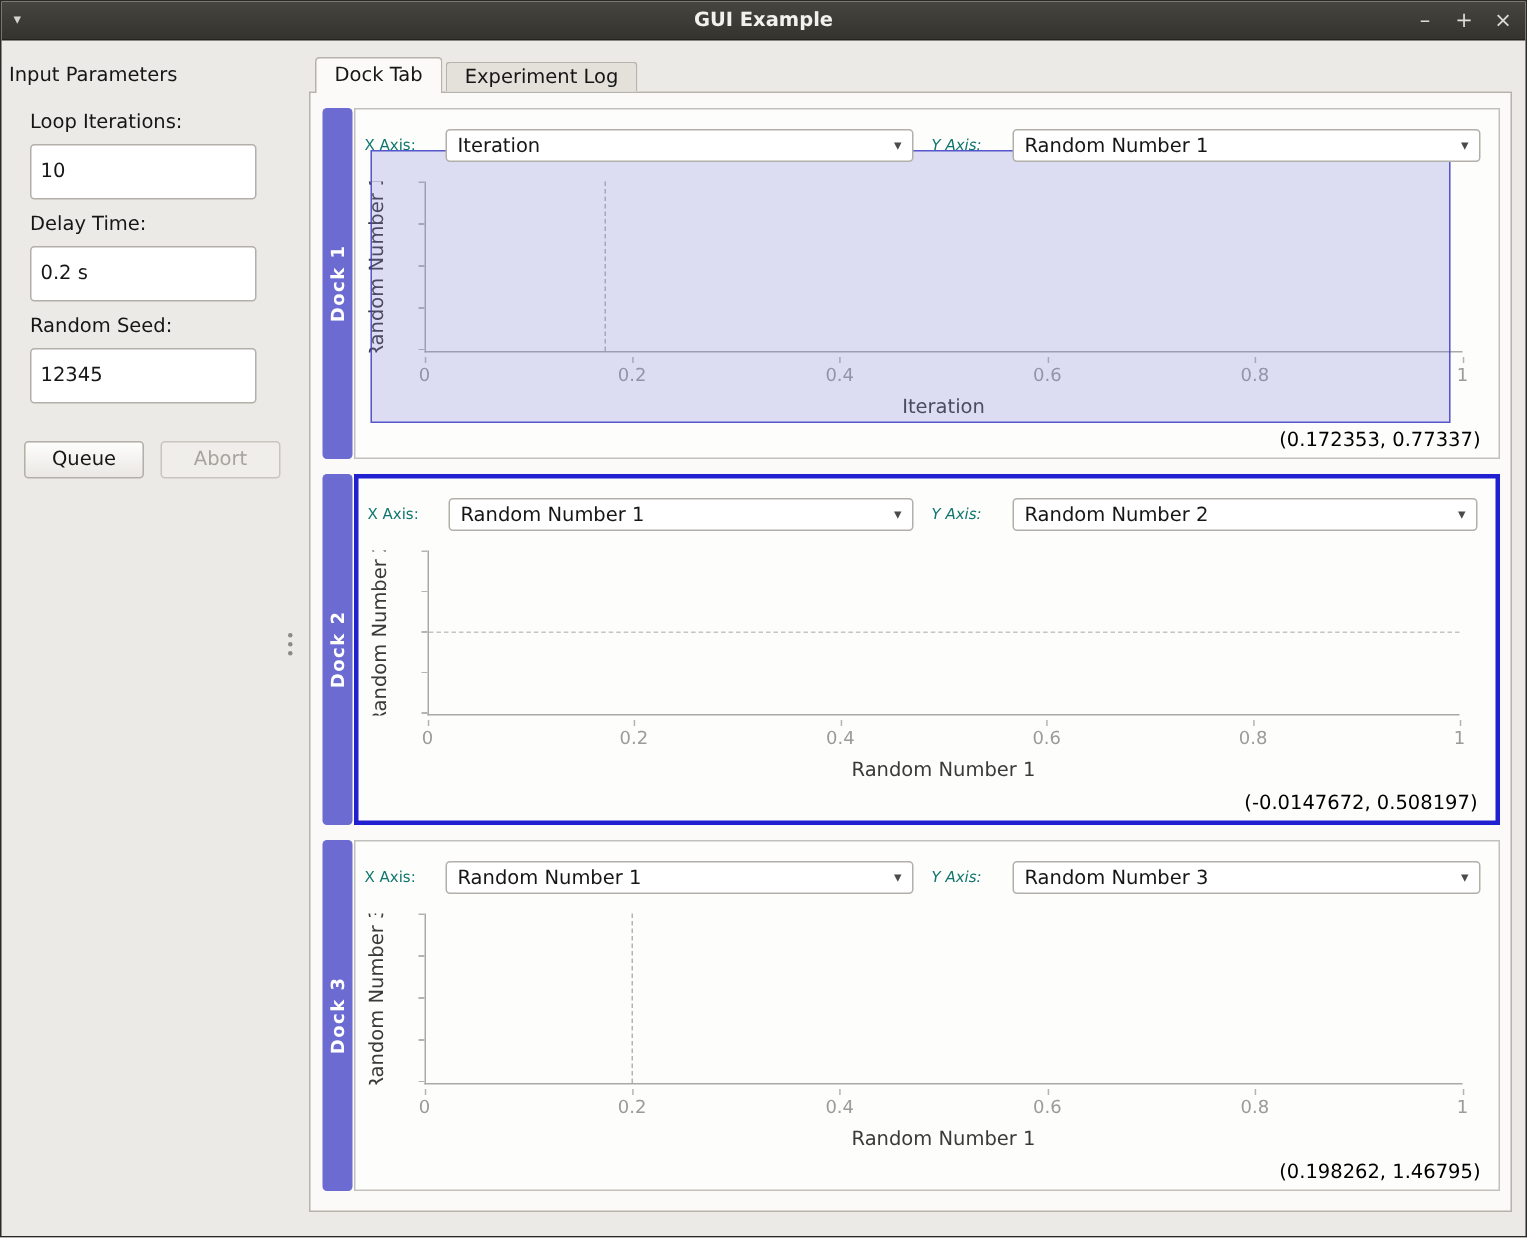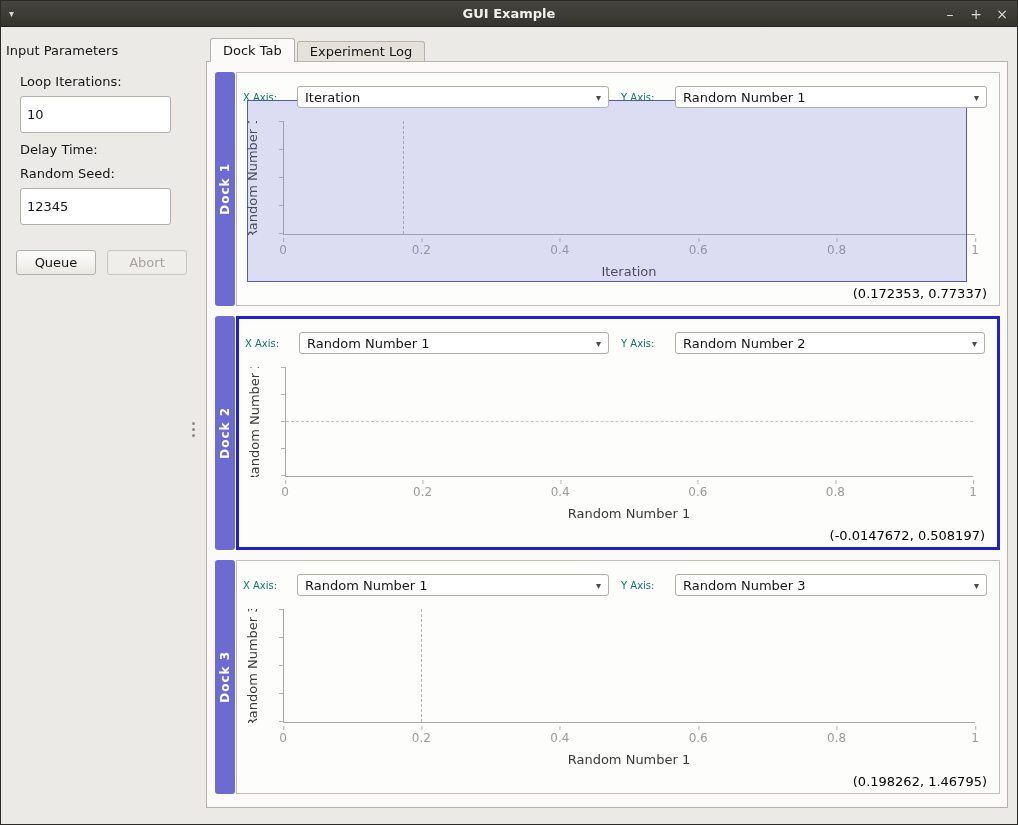--- a/index.html
+++ b/index.html
@@ -69,21 +69,21 @@
     width:20px; flex:none; background:#6b6bd2; border-radius:3px; margin-right:1px;
     color:#fff; font-size:12px; font-weight:bold;
     display:flex; align-items:center; justify-content:center; cursor:default;
   }
   .dock-titlebar span { writing-mode:vertical-rl; transform:rotate(180deg); letter-spacing:1px; }
   .dock-content { flex:1; position:relative; background:#fdfdfc; border:1px solid #c2c0bb; min-width:0; }
   .dock.drop-target .dock-content { border:3px solid #2020d0; }
 
   .combo-row { position:absolute; z-index:3; top:12px; left:6px; right:12px; height:24px; display:flex; align-items:center; }
   .axis-lb { flex:none; width:54px; font-size:10px; color:#0f766e; }
-  .axis-lb.y { margin-left:12px; }
+  .axis-lb.y { margin-left:12px;font-style:italic; }
   .combo {
     flex:1; height:22px; min-width:0; background:#fff; border:1px solid #b3afa9; border-radius:3px;
     display:flex; align-items:center; padding:0 7px; font-size:13px; color:#161616;
   }
   .combo-text { flex:1; white-space:nowrap; overflow:hidden; }
   .combo-arrow { flex:none; color:#4a4a48; font-size:10px; margin-left:6px; }
 
   .plot { position:absolute; z-index:1; left:0; right:0; top:40px; bottom:0; }
   .ylabel {
     position:absolute; left:6px; top:8px; bottom:70px; width:18px; overflow:hidden;
@@ -133,20 +133,21 @@
     <div class="sidebar">
       <div class="sidebar-title">Input Parameters</div>
 
       <div class="field">
         <label>Loop Iterations:</label>
         <input type="text" value="10" style="">
       </div>
 
       <div class="field">
         <label>Delay Time:</label>
+        <input type="text" value="0.2 s" style="">
       </div>
 
       <div class="field">
         <label>Random Seed:</label>
         <input type="text" value="12345" style="">
       </div>
 
       <div class="btn-row">
         <button class="btn">Queue</button>
         <button class="btn disabled">Abort</button>

